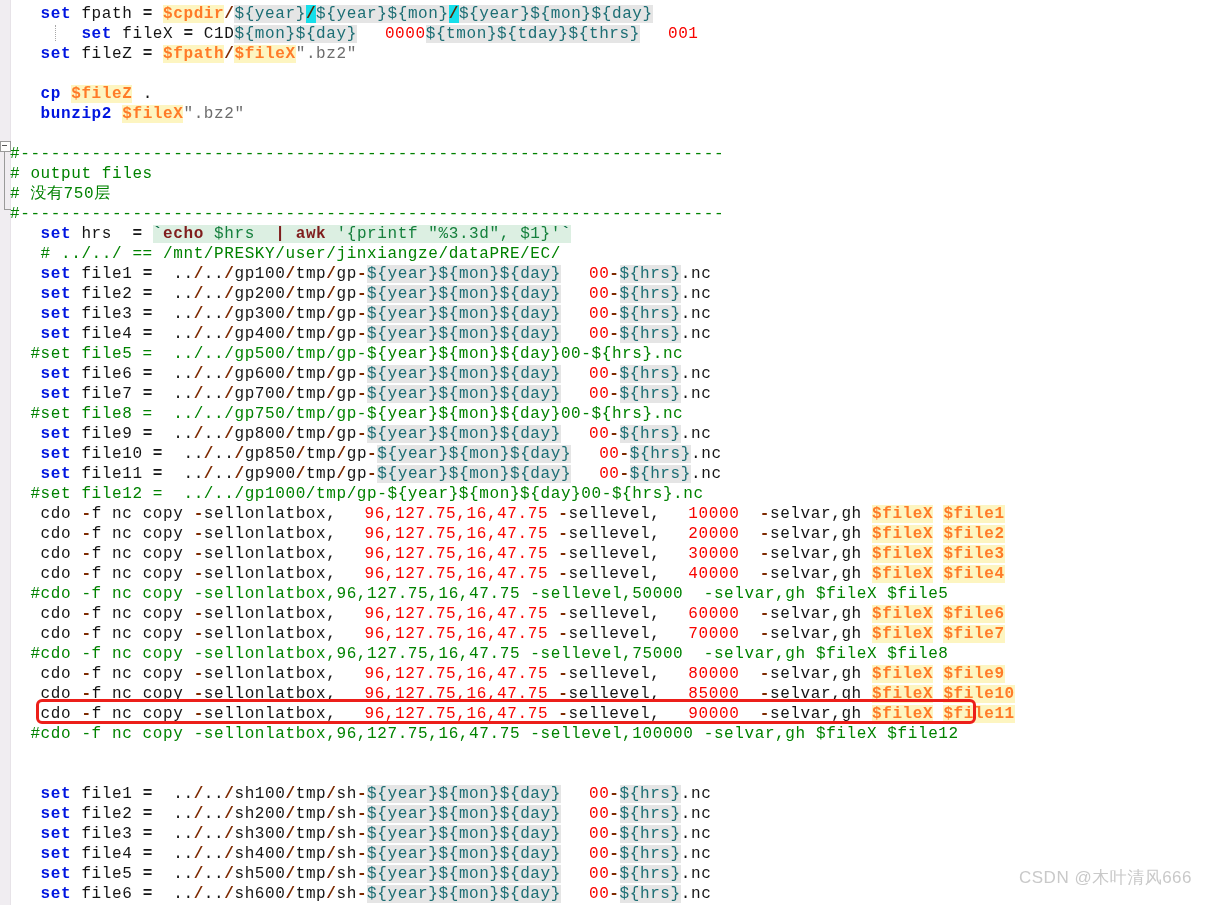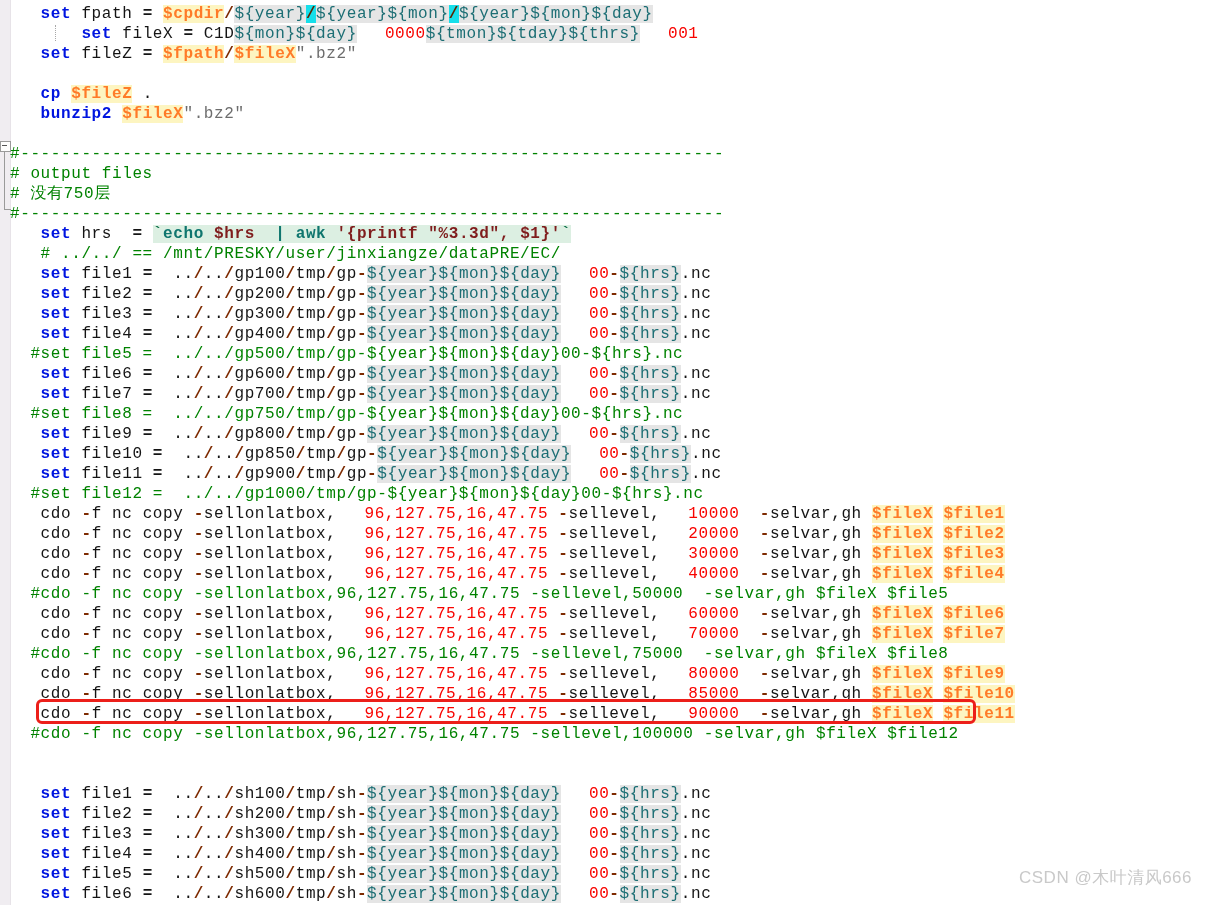--- a/index.html
+++ b/index.html
@@ -39,22 +39,22 @@
   .s-t {color:#141414;}
   .s-b {color:#141414;font-weight:bold;}
   .s-k {color:#0015e0;font-weight:bold;font-family:Liberation Mono, monospace;}
   .s-m {color:#008200;}
   .s-n {color:#f80400;padding-left:28px;}
   .s-o {color:#7d2a00;font-weight:bold;}
   .s-s {color:#6d6d6d;}
   .s-v {color:#ff7b28;font-weight:bold;background:#fdf5c1;}
   .s-c {color:#1c6e74;background:#e5e5e5;}
   .s-co{color:#5a2500;font-weight:bold;background:#16dfea;}
-  .s-g {color:#0f766e;font-weight:bold;background:#dcefe2;text-align:right;}
-  .s-gv{color:#7f1d1d;font-weight:bold;background:#dcefe2;}
+  .s-g {color:#7f1d1d;font-weight:bold;background:#dcefe2;text-align:right;}
+  .s-gv{color:#15803d;font-weight:normal;background:#dcefe2;}
   .s-gt{color:#0a6e46;font-weight:bold;background:#dcefe2;}
   #highlight-box{
     position:absolute;left:36px;top:699px;width:940px;height:25px;
     border:3px solid #ec1f1a;border-radius:6px;z-index:2;
     box-sizing:border-box;background:transparent;
   }
   #watermark{
     position:absolute;right:16px;top:866px;
     font-family:"Liberation Sans","DejaVu Sans",sans-serif;
     font-size:17px;color:#c9c9c9;letter-spacing:0.5px;z-index:1;

